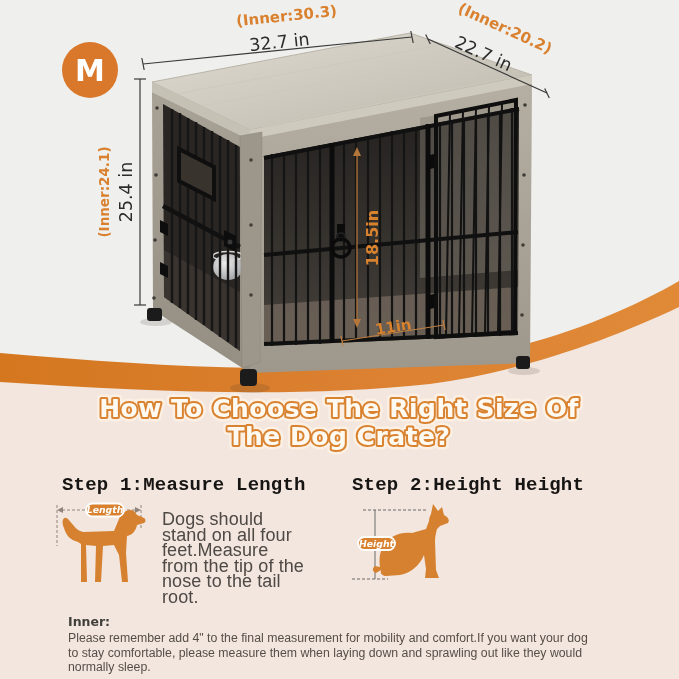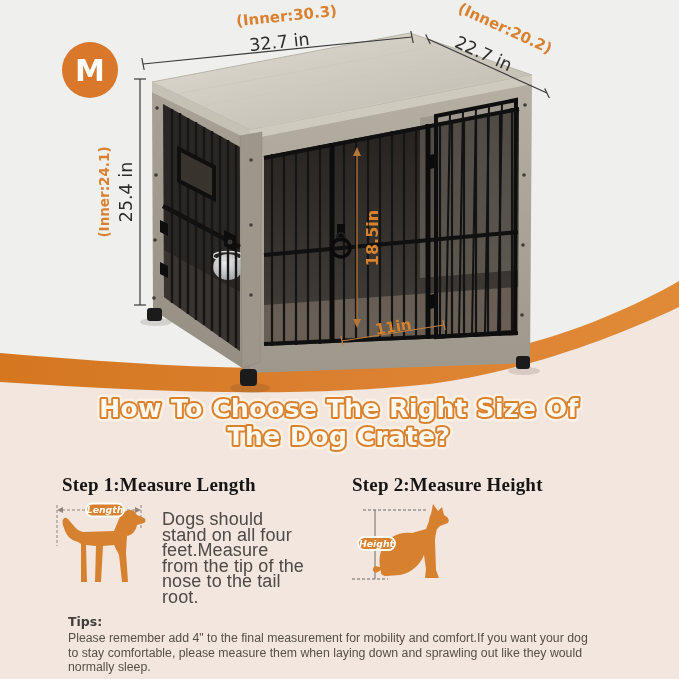--- a/index.html
+++ b/index.html
@@ -8,21 +8,21 @@
     background:#EFEFED;
     font-family:"Liberation Sans",sans-serif;
   }
   .layer{position:absolute;left:0;top:0;}
   .m-badge{
     position:absolute;left:62px;top:42px;width:56px;height:56px;border-radius:50%;
     background:#D9782B;color:#fff;display:flex;align-items:center;justify-content:center;
     font-family:"DejaVu Sans",sans-serif;font-weight:bold;font-size:30px;
   }
   .step-heading{
-    position:absolute;font-family:Liberation Serif, serif;font-weight:bold;
+    position:absolute;font-family:Liberation Mono, monospace;font-weight:bold;
     font-size:19px;color:#171513;letter-spacing:.2px;white-space:nowrap;
   }
   .step-heading.s1{left:62px;top:474px;}
   .step-heading.s2{left:352px;top:474px;}
   .step-text{
     position:absolute;font-size:18px;line-height:15.5px;color:#4E4945;letter-spacing:.1px;
   }
   .step-text.s1{left:162px;top:512px;width:145px;}
   .step-text.s2{left:475px;top:510px;width:155px;}
   .tips{position:absolute;left:68px;top:614px;width:526px;}
@@ -233,30 +233,30 @@
       <path d="M12,12 H86" stroke-dasharray="3 2"></path>
     </g>
     <polygon points="13,9 13,15 7,12" fill="#8F857D"></polygon>
     <polygon points="85,9 85,15 91,12" fill="#8F857D"></polygon>
     <path fill="#D6812F" d="M14,30 C11,24 13,17 18,21 L24,28 C26,31 29,33 33,34 L64,33 L69,21 C72,14 78,10 84,13 L87,17 L94,20 C96,21 96,24 94,25 L87,27 C86,33 82,37 77,38 L76,55 L78,84 L72,84 L69,57 L64,47 L53,48 L51,84 L45,84 L46,48 L36,47 L37,84 L31,84 L31,46 L28,44 C20,42 16,37 14,30 Z"></path>
     <rect x="36" y="5.5" width="38" height="13" rx="6.5" fill="#D9812F" stroke="#FFFFFF" stroke-width="1.8"></rect>
     <text class="badge-label" x="55" y="15" text-anchor="middle">Length</text>
   </svg>
   <div class="step-text s1">Dogs should stand on all four feet.Measure from the tip of the nose to the tail root.</div>
 
-  <div class="step-heading s2">Step 2:Measure Height</div>
+  <div class="step-heading s2">Step 2:Height Height</div>
   <svg class="layer" style="left:345px;top:498px" width="120" height="97" viewBox="0 0 120 97">
     <g stroke="#6B6B6B" stroke-width="1" fill="none">
       <path d="M18,12 H82" stroke-dasharray="3 2"></path>
       <path d="M7,81 H43" stroke-dasharray="3 2"></path>
       <path d="M30,12 V81"></path>
     </g>
     <path fill="#D6812F" d="M86,16 L88,6 L93,13 L97,9 L99,17 C103,19 105,22 103,25 L95,28 L92,31 C91,35 90,39 90,43 L91,72 L94,80 L80,80 L81,71 L79,57 C75,67 66,75 55,77 L41,78 C37,78 35,75 36,72 L31,75 C27,74 27,70 30,68 L35,69 C33,57 37,45 47,39 C53,35 61,34 67,35 L81,31 L84,23 C84,20 85,18 86,16 Z"></path>
     <rect x="13" y="39" width="37" height="13" rx="6.5" fill="#D9812F" stroke="#FFFFFF" stroke-width="1.8"></rect>
     <text class="badge-label" x="31.5" y="48.5" text-anchor="middle">Height</text>
   </svg>
 
   <div class="tips">
-    <div class="tips-heading">Tips:</div>
+    <div class="tips-heading">Inner:</div>
     <div class="tips-body">Please remember add 4" to the final measurement for mobility and comfort.If you want your dog to stay comfortable, please measure them when laying down and sprawling out like they would normally sleep.</div>
   </div>
 
 </div>
 
 </body></html>

